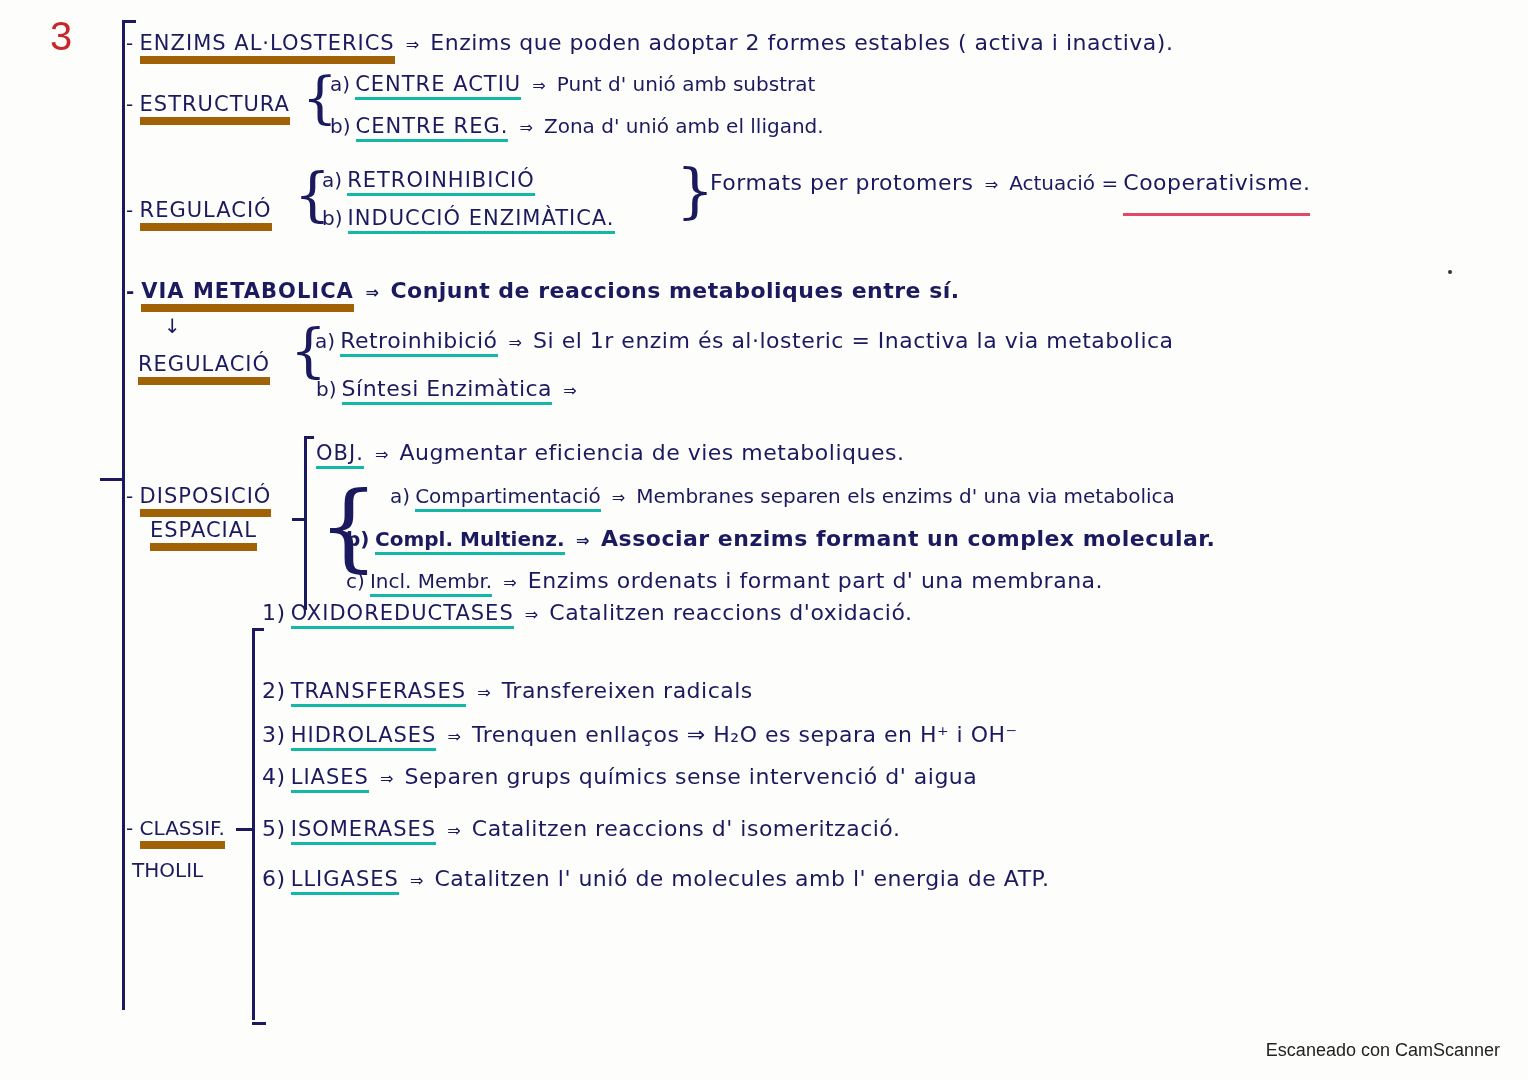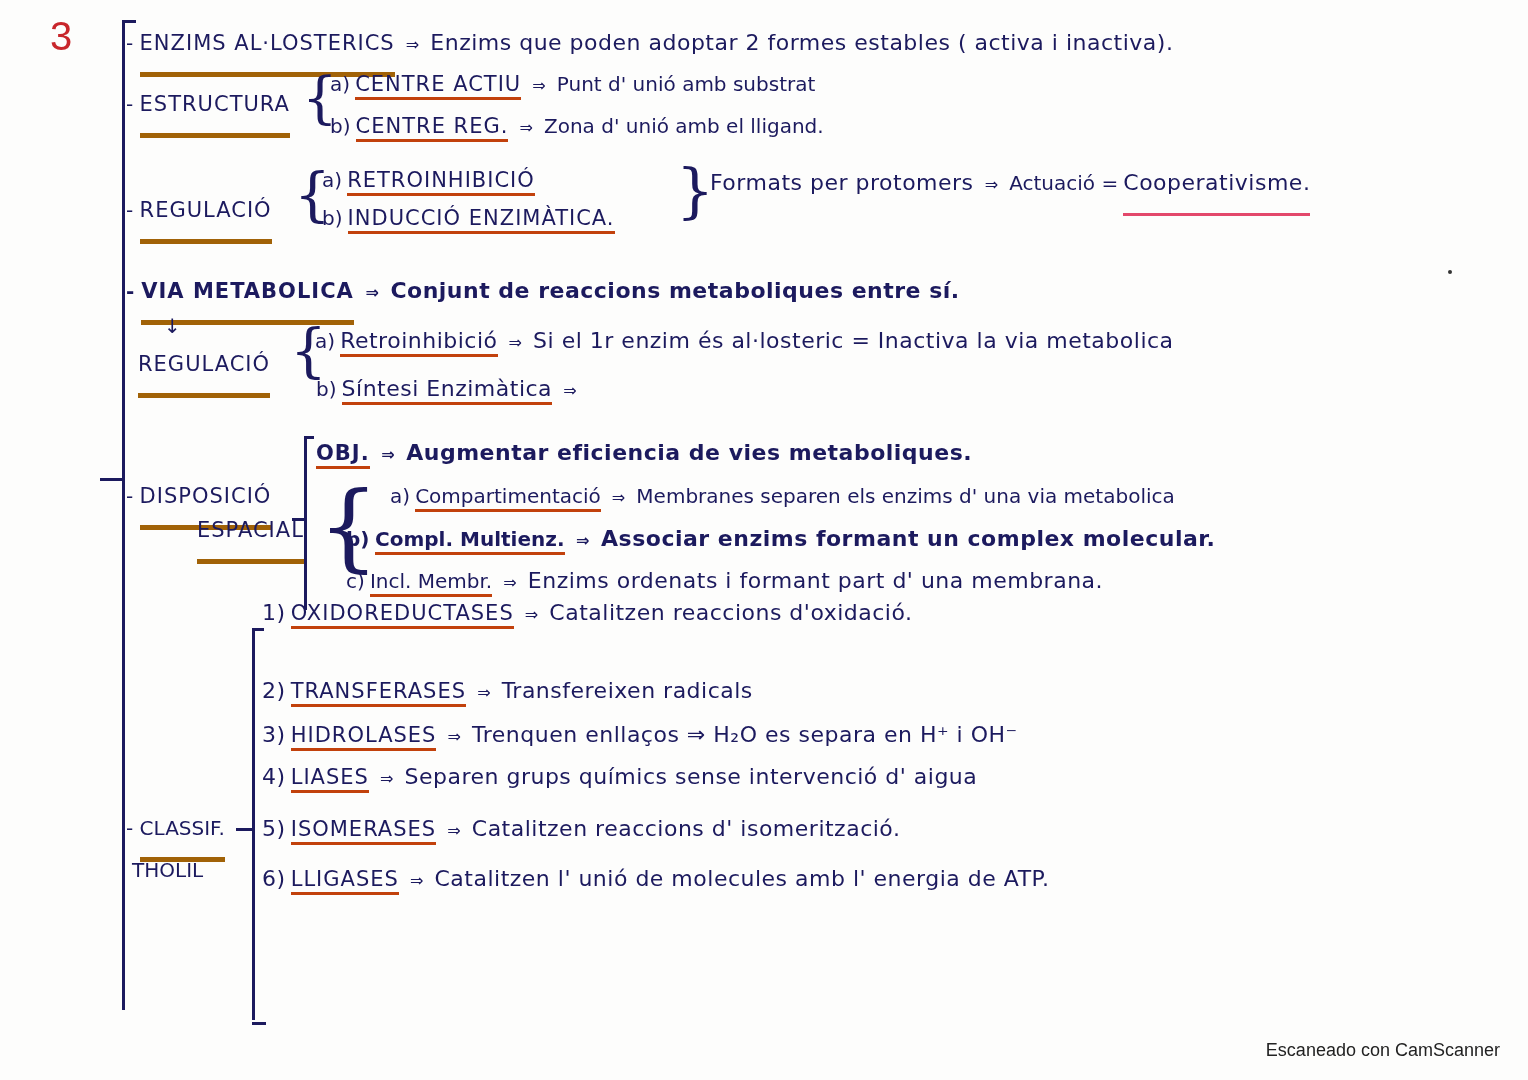--- a/index.html
+++ b/index.html
@@ -7,22 +7,22 @@
       width: 1528px; height: 1080px; position: relative; overflow: hidden;
       background: #fdfdfc;
       font-family: "DejaVu Sans", sans-serif;
       color: #1c1a5e;
     }
     .abs { position: absolute; white-space: nowrap; }
     .num { color: #c8262b; font-size: 40px; left: 50px; top: 14px; font-family: "Liberation Sans", sans-serif; }
     .hw { font-size: 22px; letter-spacing: 0.5px; color: #1c1a5e; }
     .hws { font-size: 20px; color: #1c1a5e; }
     .cap { font-size: 21px; letter-spacing: 1px; color: #1c1a5e; }
-    .ug { border-bottom: 5px solid #a16207; padding-bottom: 17px; }
-    .ur { border-bottom: 3px solid #c2410c; padding-bottom: 1px; }
+    .ug { border-bottom: 8px solid #a16207; padding-bottom: 1px; }
+    .ur { border-bottom: 3px solid #14b8a6; padding-bottom: 1px; }
     .up { border-bottom: 3px solid #e3486b; padding-bottom: 18px; }
     .line { position: absolute; background: #1c1a5e; }
     .brace { position: absolute; color: #1c1a5e; font-family: "DejaVu Serif", serif; line-height: 1; }
     .arrow { margin: 0 6px; font-size: 16px; }
     .watermark { font-family: "Liberation Sans", sans-serif; font-size: 18px; color: #222; right: 28px; top: 1040px; }
     .dot { position: absolute; width: 4px; height: 4px; border-radius: 2px; background: #333; }
   </style>
 </head>
 <body>
 
@@ -98,27 +98,27 @@
 <div class="abs" style="left:316px; top:376px;">
   <span class="hws">b)</span>
   <span class="hw ur">Síntesi Enzimàtica</span>
   <span class="arrow">⇒</span>
 </div>
 
 <div class="abs" style="left:126px; top:484px;">
   <span class="hws">- </span>
   <span class="cap ug">DISPOSICIÓ</span>
 </div>
-<div class="abs" style="left:150px; top:518px;margin-left:47px;">
+<div class="abs" style="left:150px; top:518px;">
   <span class="cap ug">ESPACIAL</span>
 </div>
 <div class="line" style="left:304px; top:436px; width:3px; height:174px;"></div>
 <div class="line" style="left:304px; top:436px; width:10px; height:3px;"></div>
 <div class="line" style="left:292px; top:518px; width:12px; height:3px;"></div>
-<div class="abs" style="left:316px; top:440px;font-weight:bold;">
+<div class="abs" style="left:316px; top:440px;">
   <span class="cap ur">OBJ.</span>
   <span class="arrow">⇒</span>
   <span class="hw">Augmentar eficiencia de vies metaboliques.</span>
 </div>
 <div class="brace" style="left:318px; top:478px; font-size:96px;">{</div>
 <div class="abs" style="left:346px; top:484px;padding-left:44px;">
   <span class="hws">a)</span>
   <span class="hws ur">Compartimentació</span>
   <span class="arrow">⇒</span>
   <span class="hws">Membranes separen els enzims d' una via metabolica</span>

